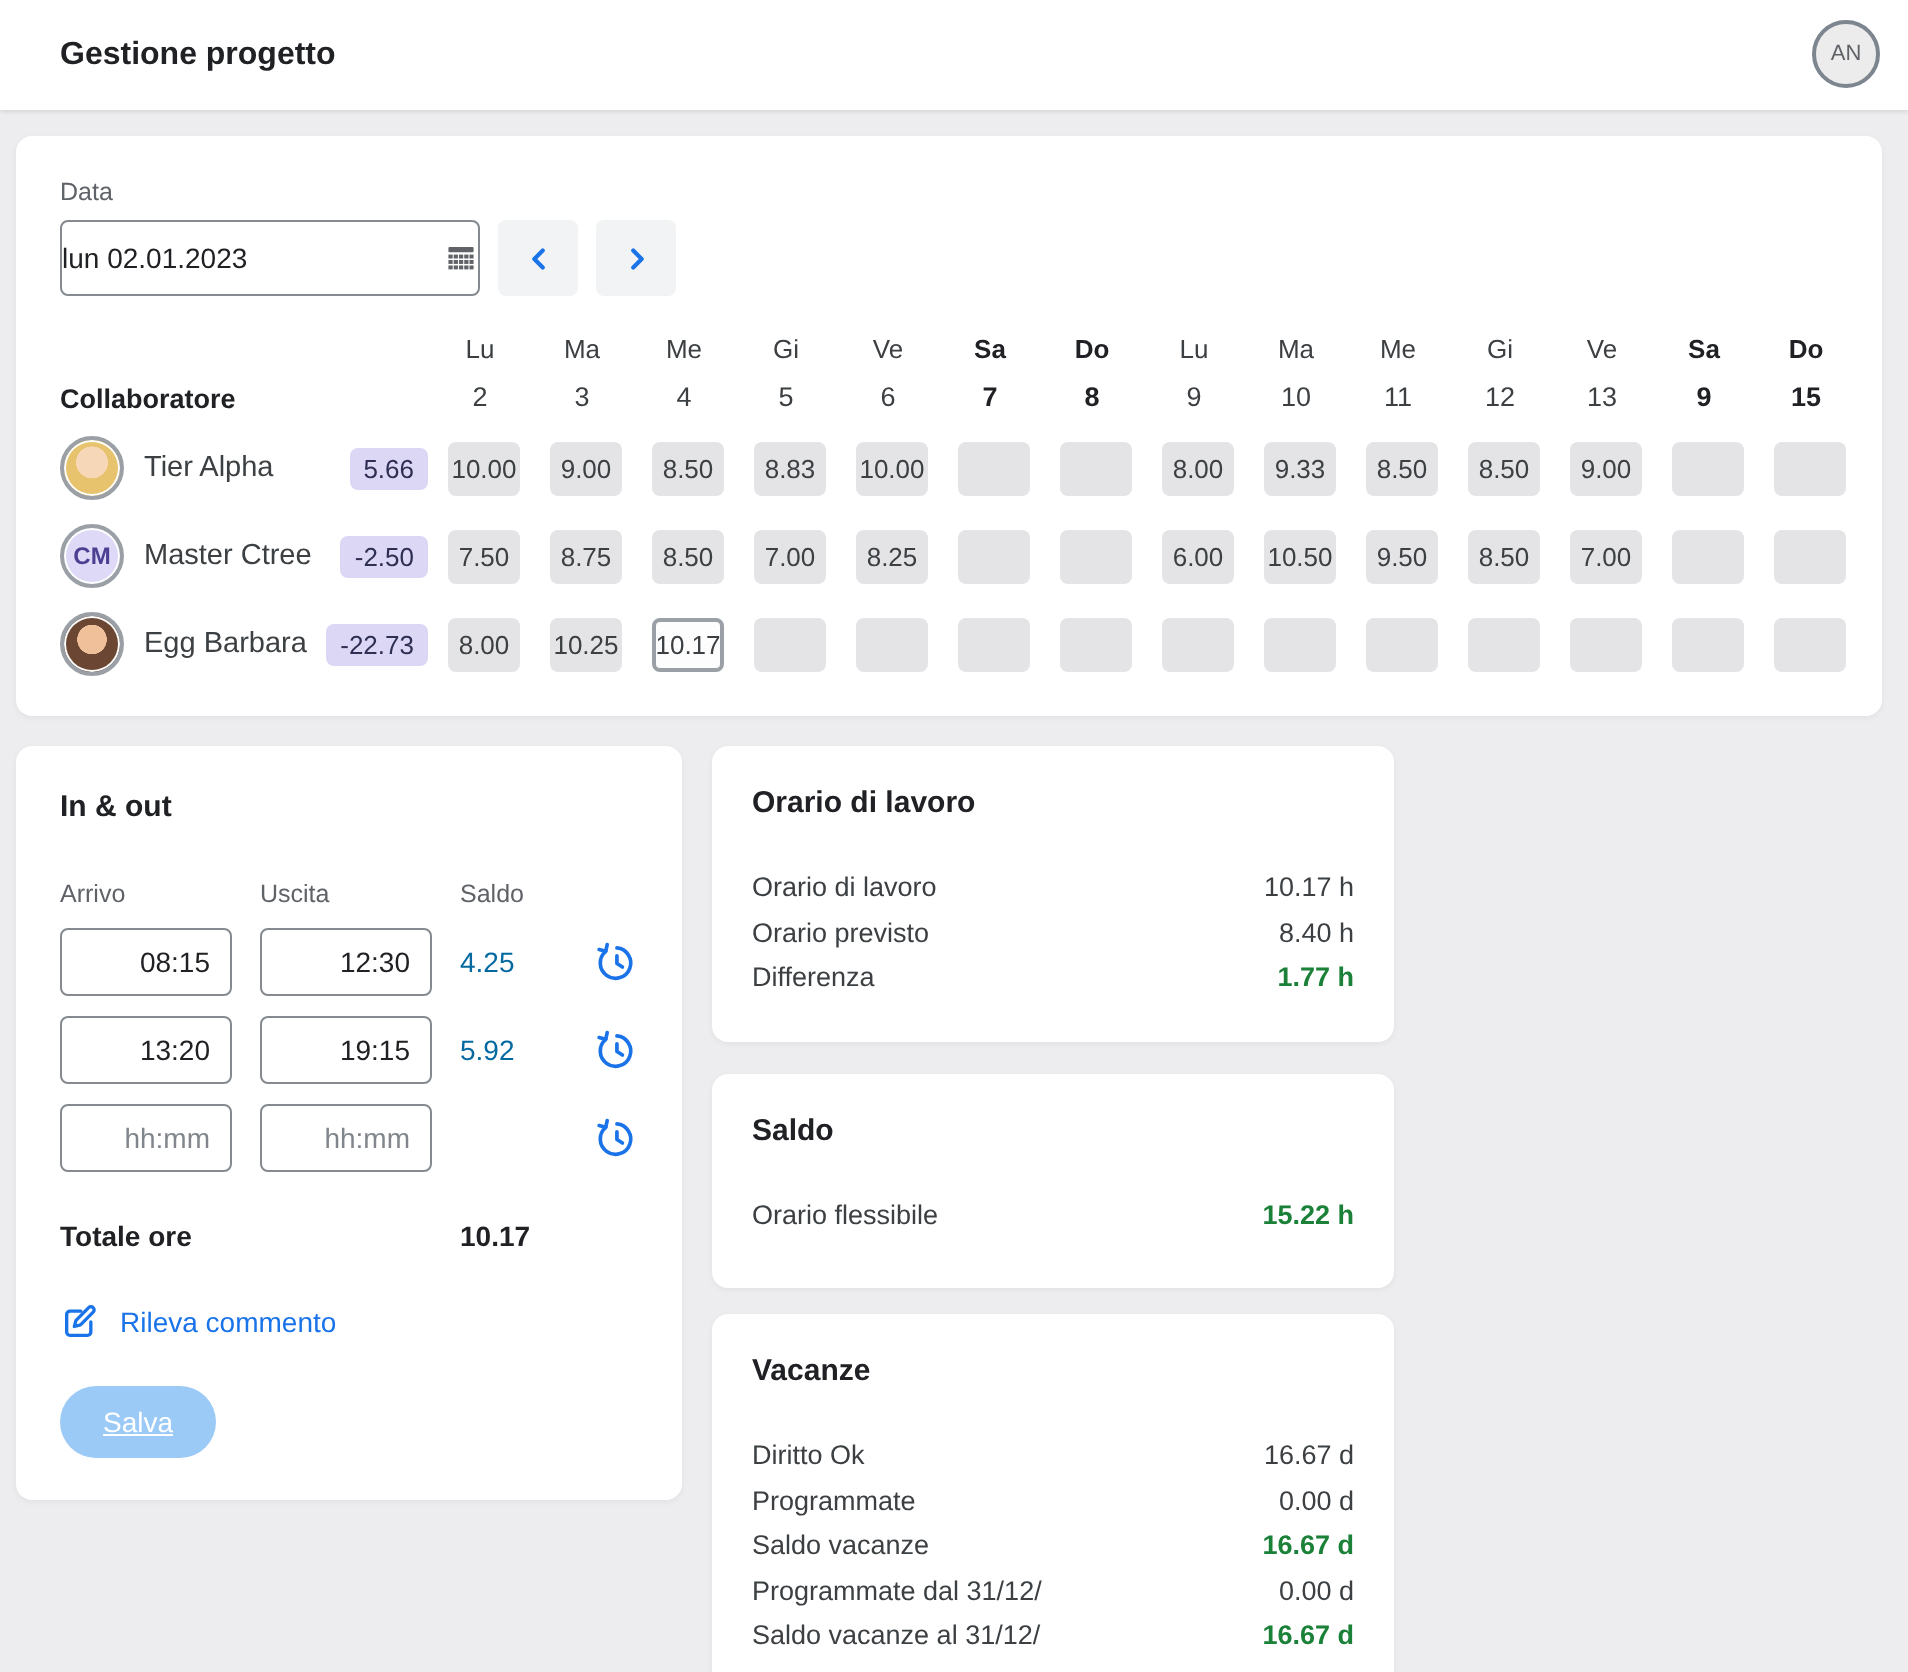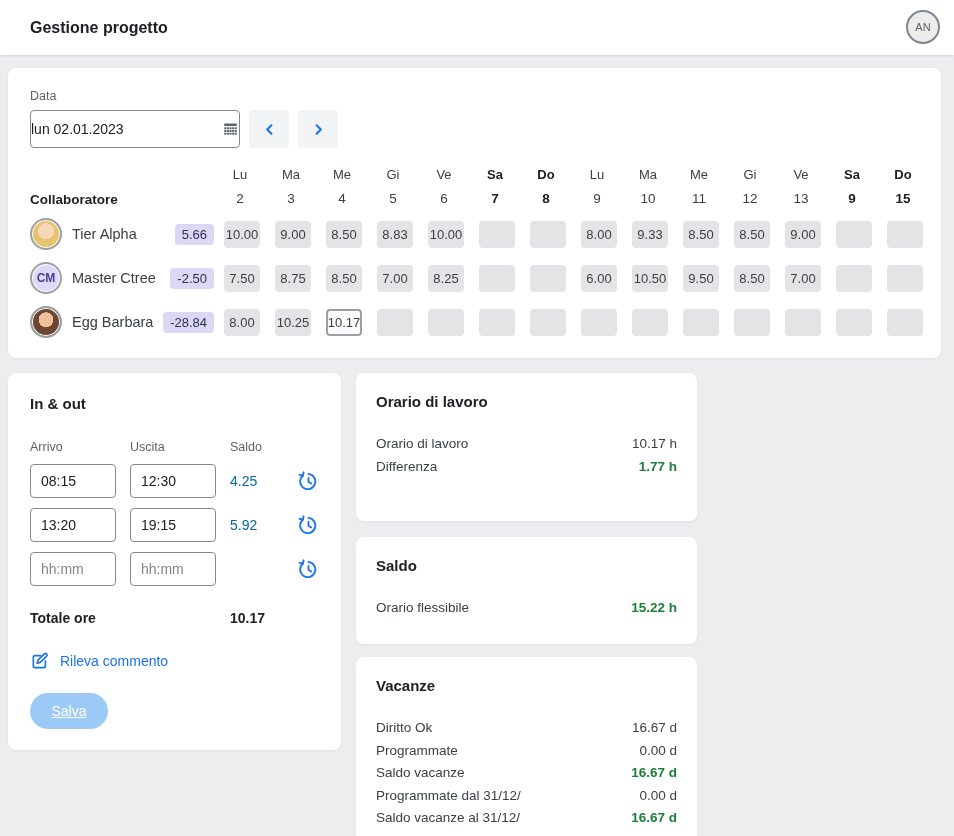--- a/index.html
+++ b/index.html
@@ -77,21 +77,21 @@
   }
   .cell.selected{background:#fdfdfd;border:2px solid #9aa0a6;}
   
   .panel-title{font-size:15px;font-weight:700;color:#202124;}
   .io-labels{display:flex;margin-top:28px;font-size:12.5px;color:#5f6368;}
   .io-labels .l1{width:100px;}
   .io-labels .l2{width:100px;}
   .io-row{display:flex;align-items:center;margin-top:10px;}
   .time-input{
     width:86px;height:34px;border:1px solid #848a90;border-radius:4px;box-sizing:border-box;
-    padding:0 10px;font-size:14px;color:#202124;font-family:"Liberation Sans",sans-serif;margin-right:14px;
+    padding:0 10px;font-size:14px;color:#202124;font-family:"Liberation Sans",sans-serif;margin-right:14px;text-align:right;
   }
   .time-input::placeholder{color:#80868b;}
   .io-saldo{width:58px;font-size:14px;color:#0369a1;margin-left:0;}
   .history-btn{margin-left:auto;background:none;border:none;padding:0;cursor:pointer;display:flex;}
   .total-row{display:flex;margin-top:24px;align-items:center;}
   .total-label{font-size:14px;font-weight:700;width:200px;}
   .total-value{font-size:14px;font-weight:700;}
   .comment-link{display:flex;align-items:center;margin-top:25px;color:#1a73e8;font-size:14px;cursor:pointer;}
   .comment-link span{margin-left:10px;}
   .save-btn{
@@ -260,21 +260,21 @@
           <div class="cell filled">8.50</div>
           <div class="cell filled">7.00</div>
           <div class="cell empty"></div>
           <div class="cell empty"></div>
         </div>
       </div>
       <div class="collab-row">
         <div class="avatar photo-brunette"></div>
         <div class="collab-name">Egg Barbara</div>
         <div class="badge-wrap">
-          <span class="balance-badge">-28.84</span>
+          <span class="balance-badge">-22.73</span>
         </div>
         <div class="cell-grid">
           <div class="cell filled">8.00</div>
           <div class="cell filled">10.25</div>
           <div class="cell filled selected">10.17</div>
           <div class="cell empty"></div>
           <div class="cell empty"></div>
           <div class="cell empty"></div>
           <div class="cell empty"></div>
           <div class="cell empty"></div>
@@ -349,20 +349,24 @@
 </div>
 
 <div class="panel stat-panel worktime-panel">
   <div class="panel-title">Orario di lavoro</div>
   <div class="stat-rows">
       <div class="stat-row">
         <span class="stat-label">Orario di lavoro</span>
         <span class="stat-value">10.17 h</span>
       </div>
       <div class="stat-row">
+        <span class="stat-label">Orario previsto</span>
+        <span class="stat-value">8.40 h</span>
+      </div>
+      <div class="stat-row">
         <span class="stat-label">Differenza</span>
         <span class="stat-value green">1.77 h</span>
       </div>
     </div>
 </div>
 
 <div class="panel stat-panel saldo-panel">
   <div class="panel-title">Saldo</div>
   <div class="stat-rows">
       <div class="stat-row">

